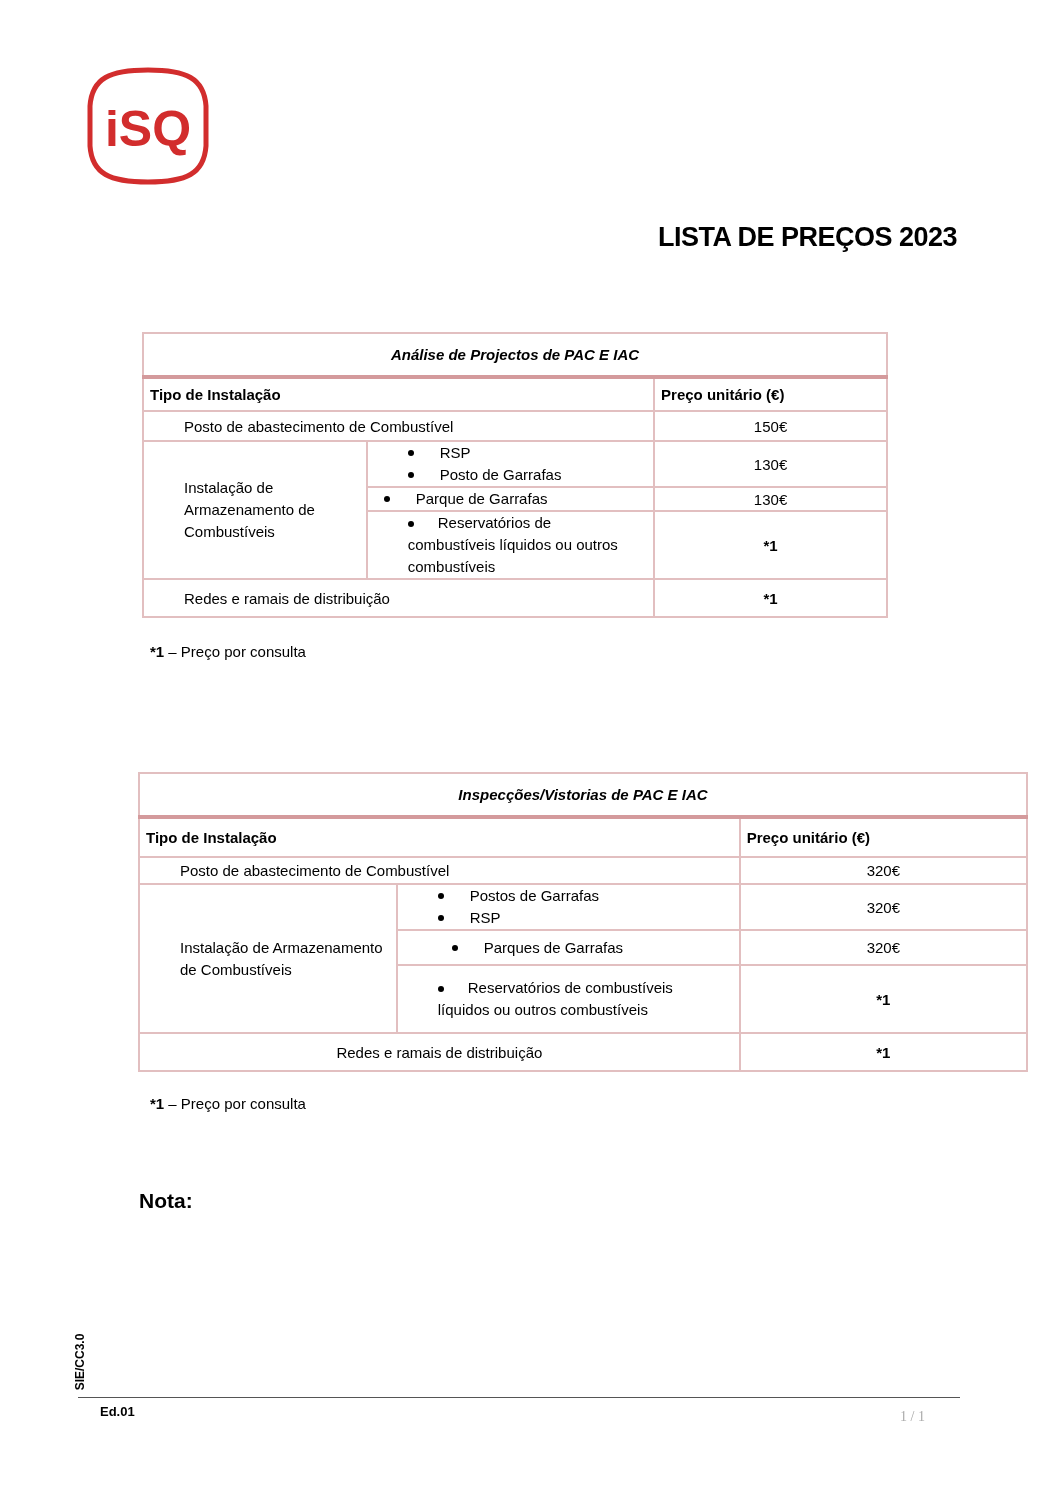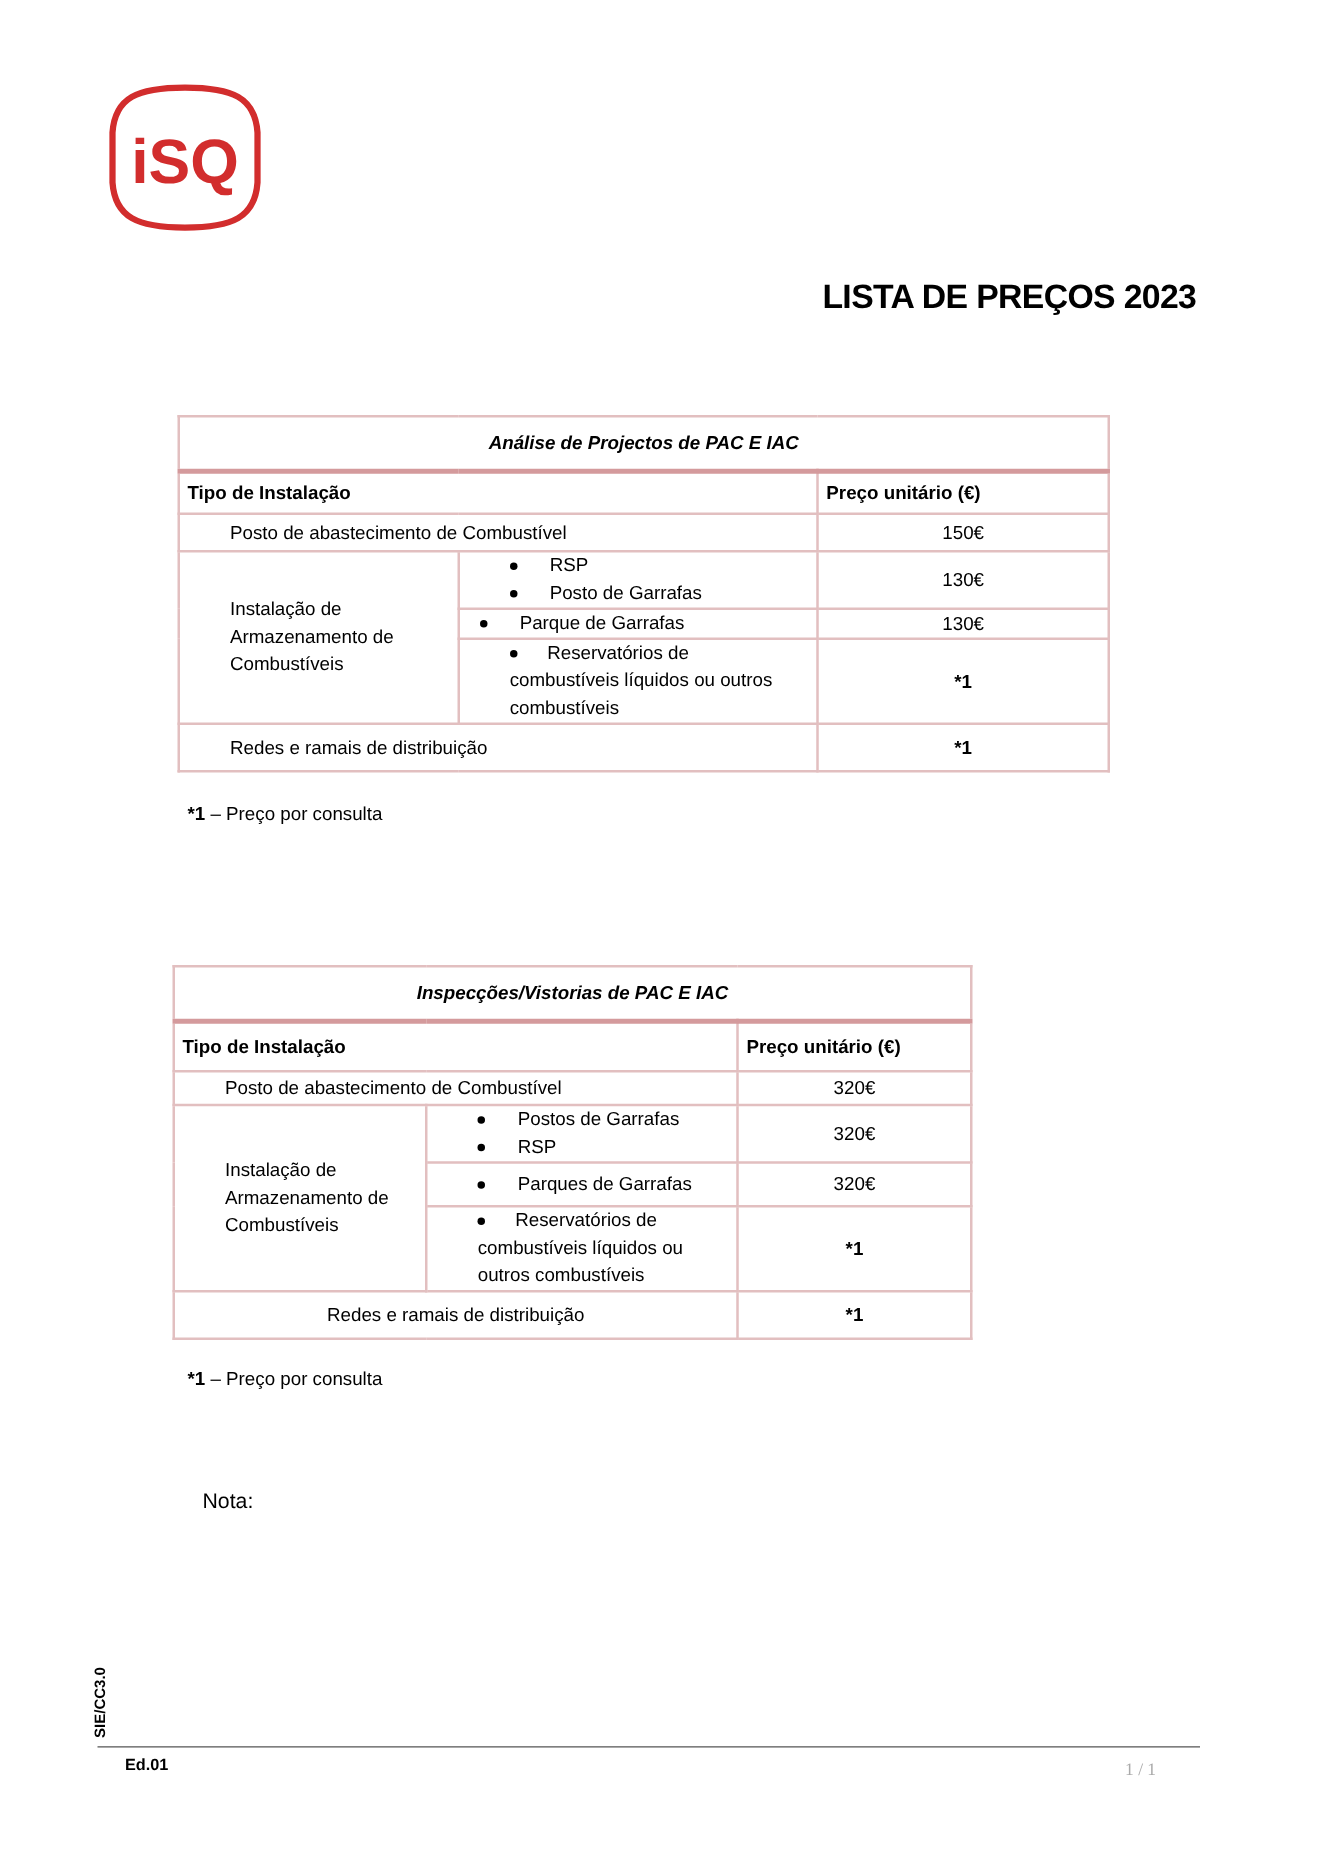--- a/index.html
+++ b/index.html
@@ -14,24 +14,24 @@
            border-bottom: 4px solid #d49a9c; }
   table.price tr.head td { font-weight: bold; text-align: left; }
   table.price td.price-cell { text-align: center; }
   table.price td.bold { font-weight: bold; }
   .bullet-line { display: flex; align-items: center; line-height: 22px; }
   .bullet { display: inline-block; width: 6px; height: 6px; border-radius: 50%; background: #000;
             margin-left: 0px; margin-right: 26px; flex: none; }
   .wrap-bullet { line-height: 22px; }
   .wrap-bullet .bullet { vertical-align: middle; margin-right: 24px; }
   #t1 { left: 142px; top: 332px; width: 746px; }
-  #t2 { left: 138px; top: 772px; width: 640px; }
+  #t2 { left: 138px; top: 772px; width: 890px; }
   .footnote { position: absolute; left: 150px; font-size: 15px; }
   .footnote b { font-weight: bold; }
-  .notes { position: absolute; left: 139px; top: 1190px; font-size: 17px; font-weight: normal; line-height: 22px; margin-left: 23px; }
+  .notes { position: absolute; left: 139px; top: 1190px; font-size: 21px; font-weight: bold; line-height: 22px; }
   .notes ol { margin: 0; padding-left: 26px; }
   .footer-line { position: absolute; left: 78px; top: 1397px; width: 882px; height: 1px; background: #555; }
   .ed { position: absolute; left: 100px; top: 1404px; font-size: 13px; font-weight: bold; }
   .pagenum { position: absolute; left: 900px; top: 1409px; font-size: 14px; color: #aaa; font-family: Liberation Serif, serif; }
   .vcode { position: absolute; left: 50px; top: 1355px; font-size: 12px; font-weight: bold;
            transform: rotate(-90deg); transform-origin: center; width: 60px; text-align: center; }
 </style>
 </head>
 <body>
 
@@ -126,21 +126,21 @@
             <span>Postos de Garrafas</span>
           </div>
       <div class="bullet-line">
             <span class="bullet"></span>
             <span>RSP</span>
           </div>
     </td>
     <td class="price-cell">320€</td>
   </tr>
   <tr style="height:35px">
-    <td style="padding-left:40px">
+    <td style="padding-left:54px">
       <div class="bullet-line">
             <span class="bullet"></span>
             <span>Parques de Garrafas</span>
           </div>
     </td>
     <td class="price-cell">320€</td>
   </tr>
   <tr style="height:68px">
     <td style="padding-left:40px; padding-right:20px">
       <div class="wrap-bullet"><span class="bullet"></span><span>Reservatórios de combustíveis líquidos ou outros combustíveis</span></div>

